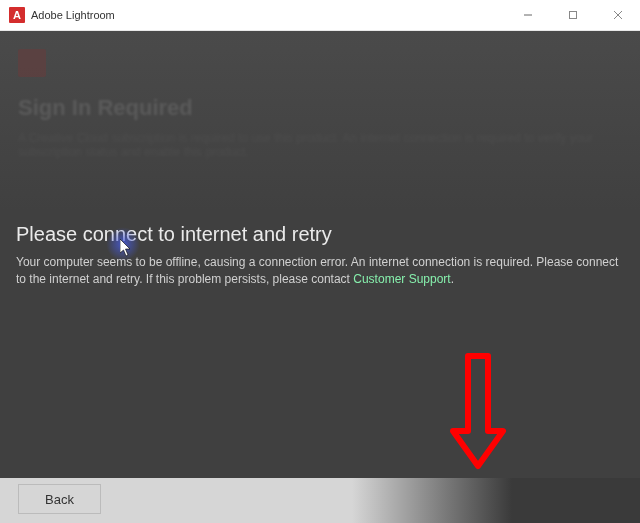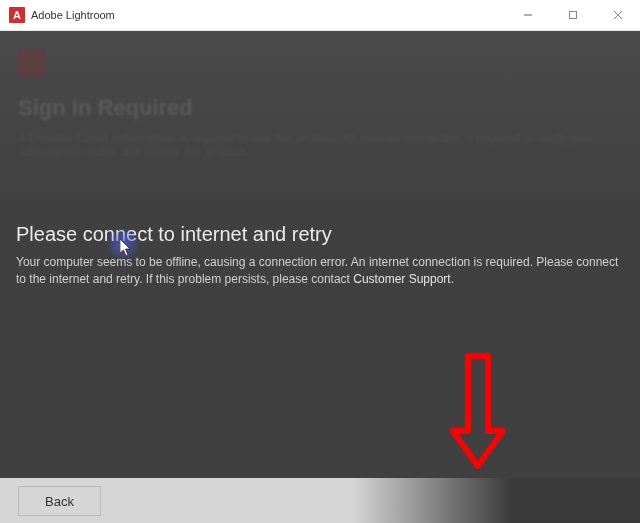--- a/index.html
+++ b/index.html
@@ -103,21 +103,21 @@
     color: #eaeaea;
     margin: 0 0 8px 0;
     position: relative;
   }
   .dlg-body {
     font-size: 12px;
     line-height: 1.45;
     color: #d0d0d0;
   }
   .dlg-body a {
-    color: #e5e5e5;
+    color: #86efac;
     text-decoration: none;
   }
   .cursor-halo {
     position: absolute;
     width: 34px;
     height: 34px;
     left: 90px;
     top: 4px;
     background: radial-gradient(circle at 50% 50%, rgba(70,90,220,.85), rgba(70,90,220,0) 70%);
     border-radius: 50%;
@@ -128,22 +128,22 @@
     left: 104px;
     top: 16px;
     pointer-events: none;
   }
   .bottom-bar {
     position: absolute;
     left: 0; right: 0; bottom: 0;
     height: 46px;
     background: linear-gradient(90deg, #d6d6d6 0%, #d6d6d6 55%, #777 70%, #3a3a3a 80%, #3a3a3a 100%);
     display: flex;
-    align-items: center;
-    padding: 0 18px;
+    align-items: flex-end;
+    padding: 10px 18px;
     box-sizing: border-box;
   }
   .back-btn {
     height: 30px;
     padding: 0 26px;
     background: #d6d6d6;
     border: 1px solid #bbb;
     font-size: 13px;
     color: #333;
     cursor: pointer;

